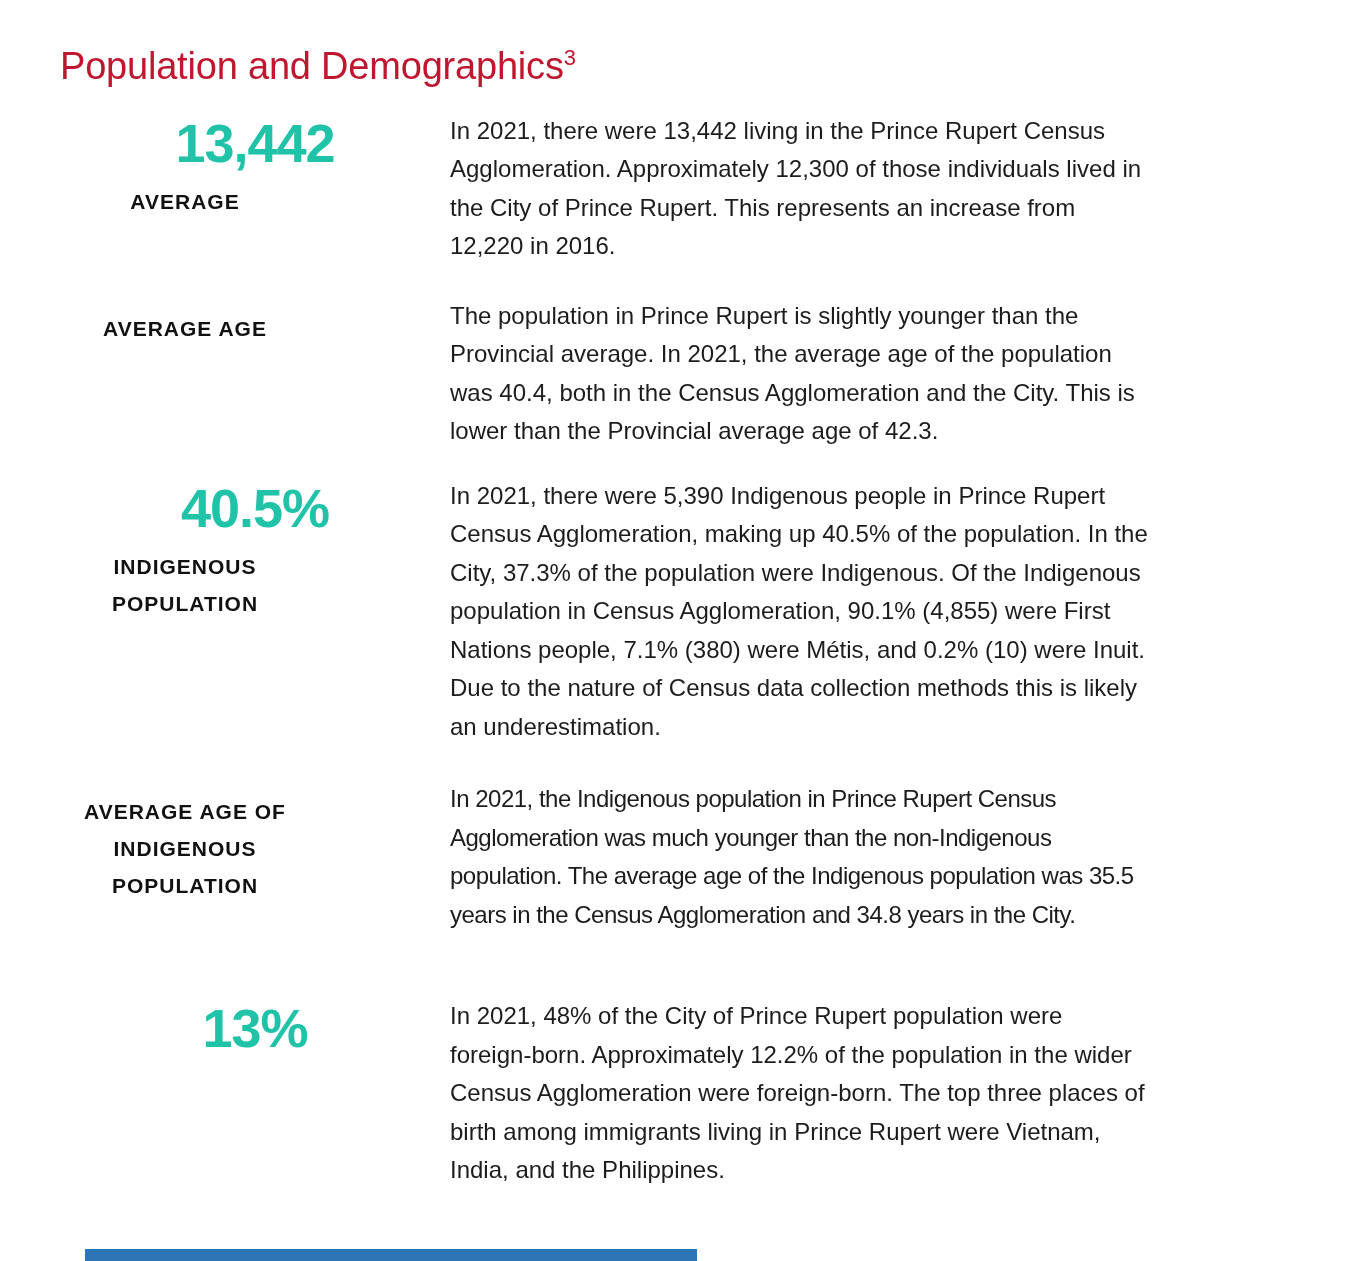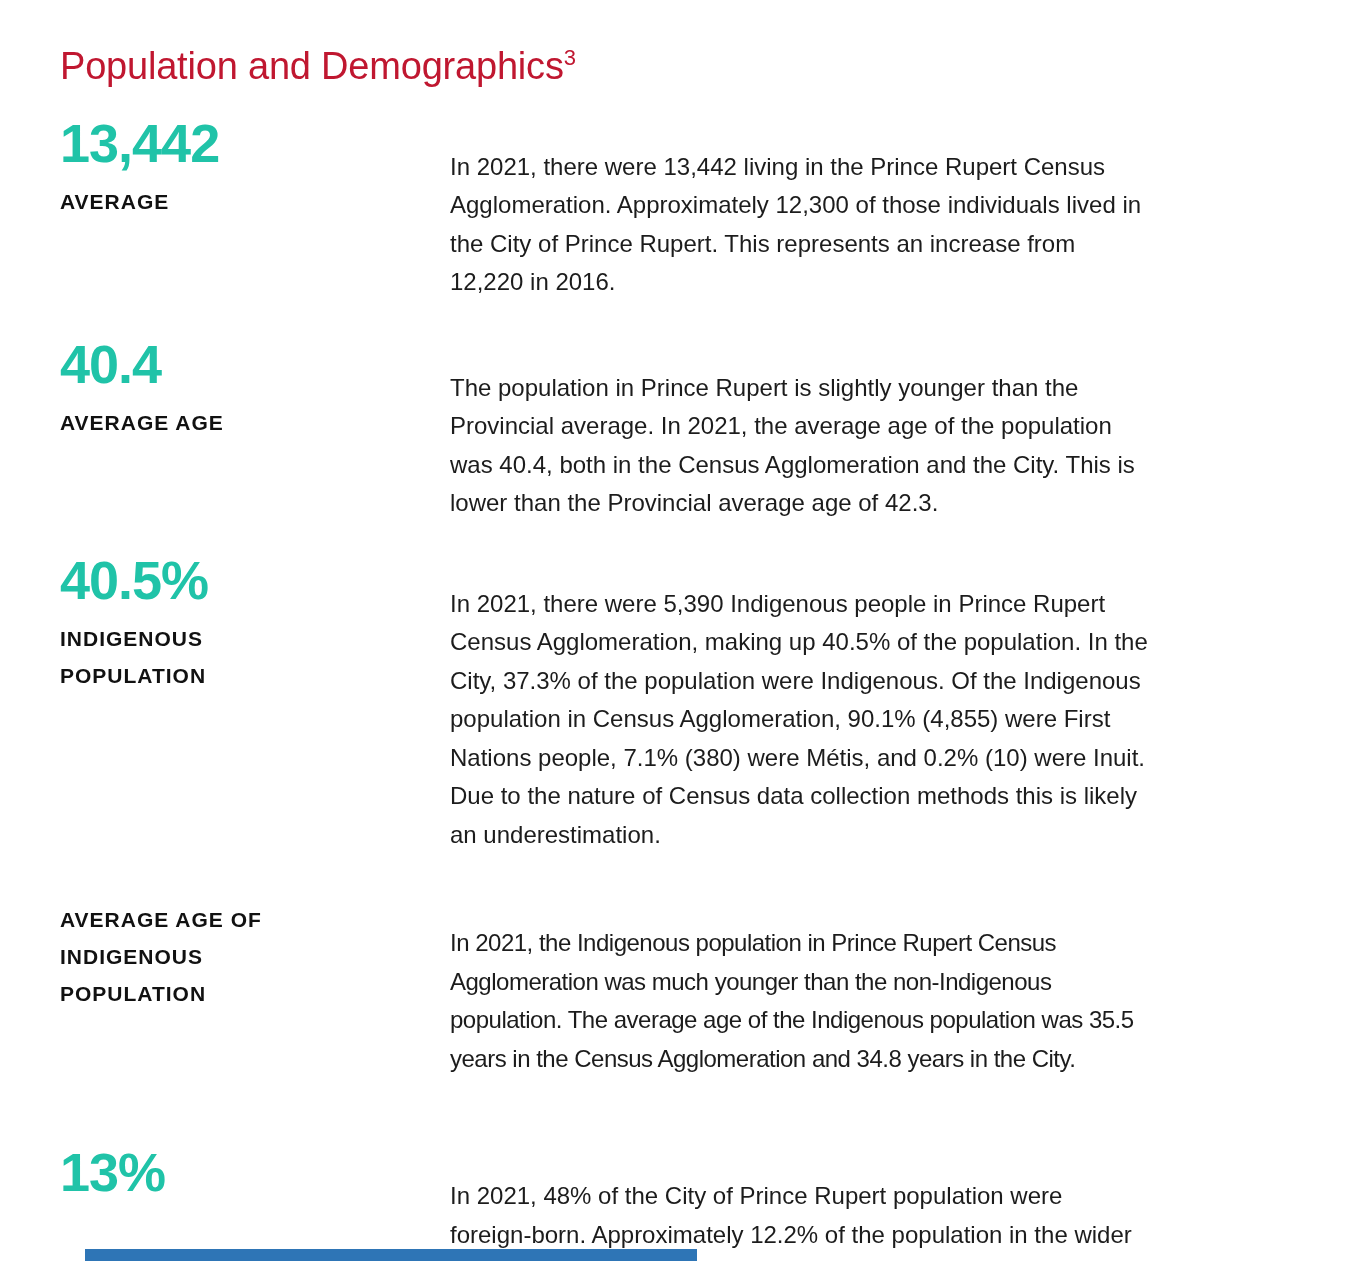--- a/index.html
+++ b/index.html
@@ -32,20 +32,21 @@
     display: flex;
     align-items: flex-start;
   }
   .stat-row.mb1 { margin-bottom: 31px; }
   .stat-row.mb2 { margin-bottom: 26px; }
   .stat-row.mb3 { margin-bottom: 34px; }
   .stat-row.mb4 { margin-bottom: 63px; }
   .stat-col {
     width: 390px;
     flex: 0 0 390px;
+    text-align: center;
   }
   .stat-value {
     color: var(--accent-teal, #20C3A8);
     font-size: 54px;
     font-weight: 700;
     letter-spacing: -1px;
     line-height: 1.0;
     margin-top: 4px;
   }
   .stat-label {
@@ -58,21 +59,20 @@
     max-width: 250px;
   }
   .para-col {
     flex: 1 1 auto;
     max-width: 860px;
   }
   .stat-paragraph {
     color: var(--body-text, #1C1C1C);
     font-size: 24px;
     line-height: 38.5px;
-    margin-top: 36px;
   }
   .stat-paragraph.condensed {
     letter-spacing: -0.5px;
   }
   .footer-accent-bar {
     position: absolute;
     left: 85px;
     bottom: 0;
     width: 612px;
     height: 12px;
@@ -92,21 +92,20 @@
         <div class="stat-value">13,442</div>
         <div class="stat-label">AVERAGE</div>
       </div>
       <div class="para-col">
         <p class="stat-paragraph">In 2021, there were 13,442 living in the Prince Rupert Census Agglomeration. Approximately 12,300 of those individuals lived in the City of Prince Rupert. This represents an increase from 12,220 in 2016.</p>
       </div>
     </div>
 
     <div class="stat-row mb2">
       <div class="stat-col">
-        <div class="stat-value">40.4</div>
         <div class="stat-label">AVERAGE AGE</div>
       </div>
       <div class="para-col">
         <p class="stat-paragraph">The population in Prince Rupert is slightly younger than the Provincial average. In 2021, the average age of the population was 40.4, both in the Census Agglomeration and the City. This is lower than the Provincial average age of 42.3.</p>
       </div>
     </div>
 
     <div class="stat-row mb3">
       <div class="stat-col">
         <div class="stat-value">40.5%</div>

